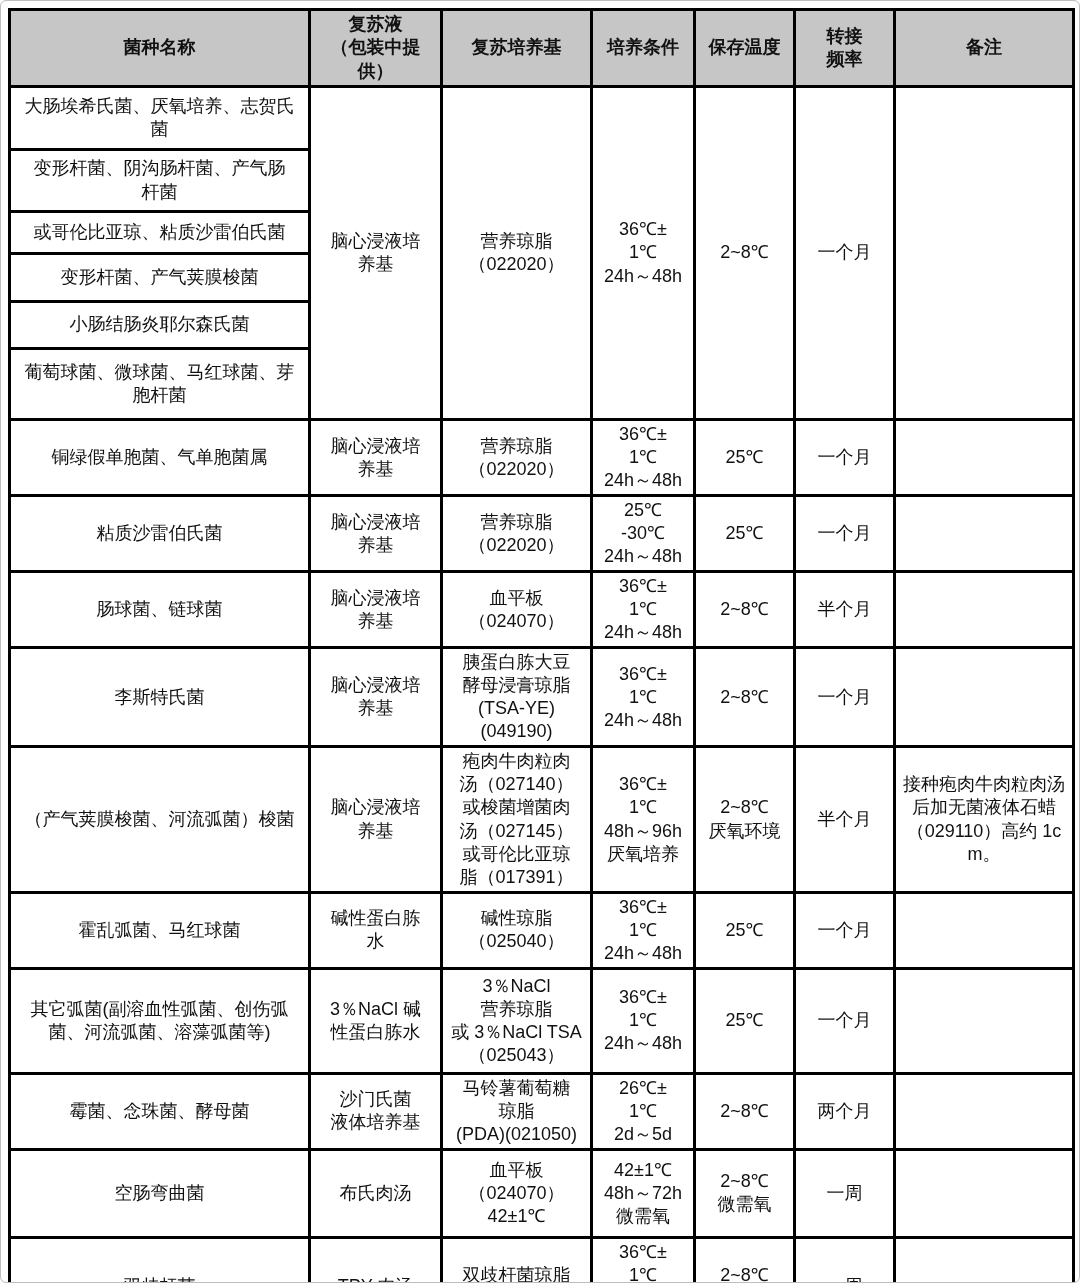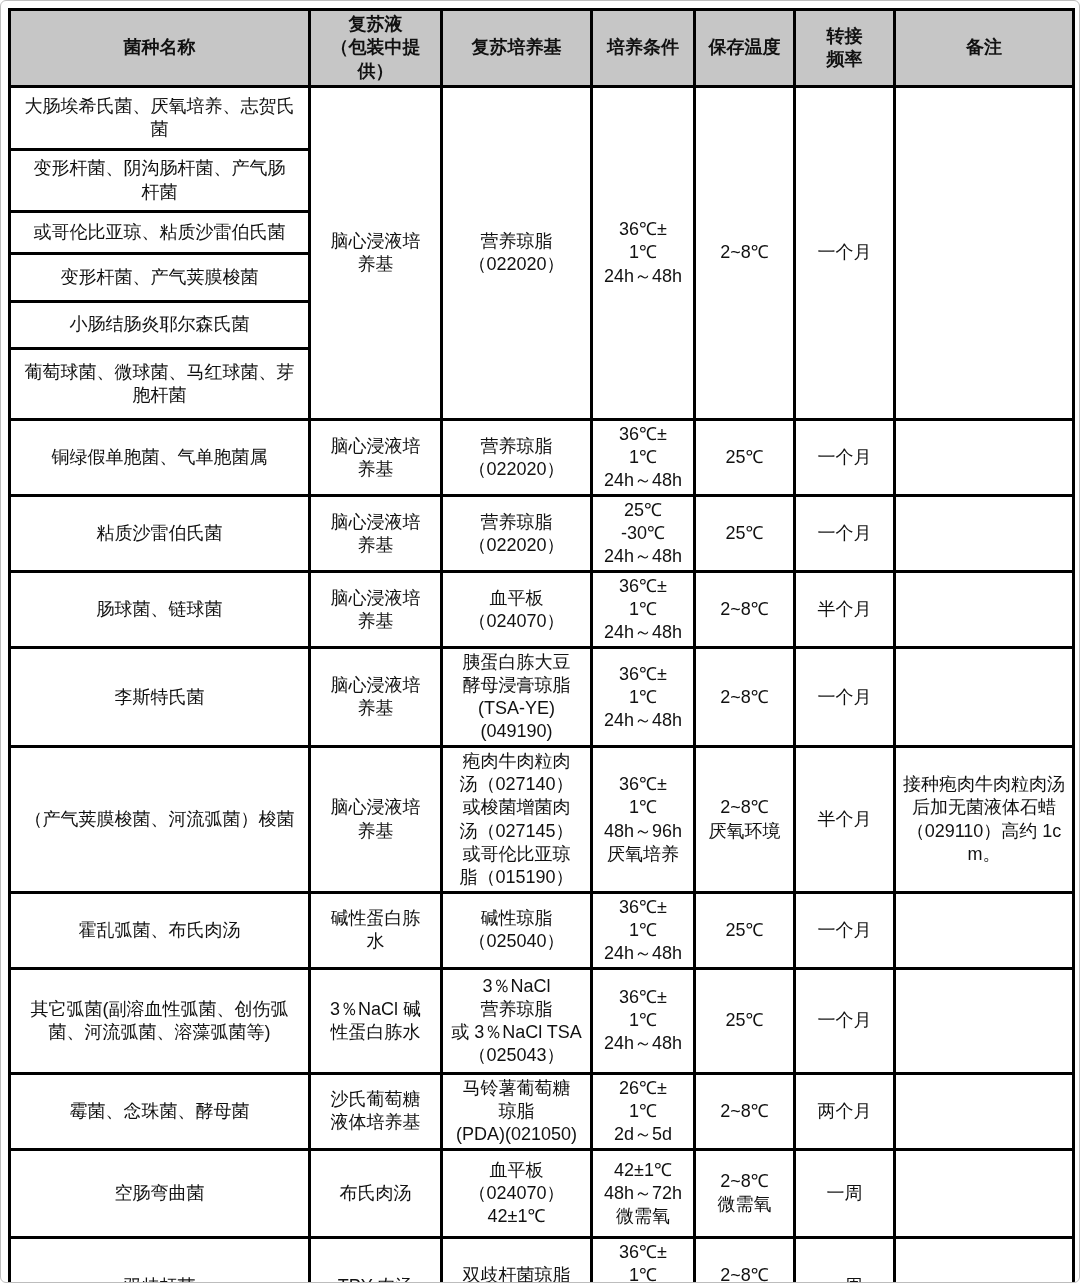--- a/index.html
+++ b/index.html
@@ -169,34 +169,34 @@
       </tr>
       <tr style="height:138px">
         <td>（产气荚膜梭菌、河流弧菌）梭菌</td>
         <td>脑心浸液培
 养基</td>
         <td>疱肉牛肉粒肉
 汤（027140）
 或梭菌增菌肉
 汤（027145）
 或哥伦比亚琼
-脂（015190）</td>
+脂（017391）</td>
         <td>36℃±
 1℃
 48h～96h
 厌氧培养</td>
         <td>2~8℃
 厌氧环境</td>
         <td>半个月</td>
         <td>接种疱肉牛肉粒肉汤
 后加无菌液体石蜡
 （029110）高约 1cm。</td>
       </tr>
       <tr style="height:70px">
-        <td>霍乱弧菌、布氏肉汤</td>
+        <td>霍乱弧菌、马红球菌</td>
         <td>碱性蛋白胨
 水</td>
         <td>碱性琼脂
 （025040）</td>
         <td>36℃±
 1℃
 24h～48h</td>
         <td>25℃</td>
         <td>一个月</td>
         <td></td>
@@ -212,21 +212,21 @@
 （025043）</td>
         <td>36℃±
 1℃
 24h～48h</td>
         <td>25℃</td>
         <td>一个月</td>
         <td></td>
       </tr>
       <tr style="height:72px">
         <td>霉菌、念珠菌、酵母菌</td>
-        <td>沙氏葡萄糖
+        <td>沙门氏菌
 液体培养基</td>
         <td>马铃薯葡萄糖
 琼脂
 (PDA)(021050)</td>
         <td>26℃±
 1℃
 2d～5d</td>
         <td>2~8℃</td>
         <td>两个月</td>
         <td></td>

